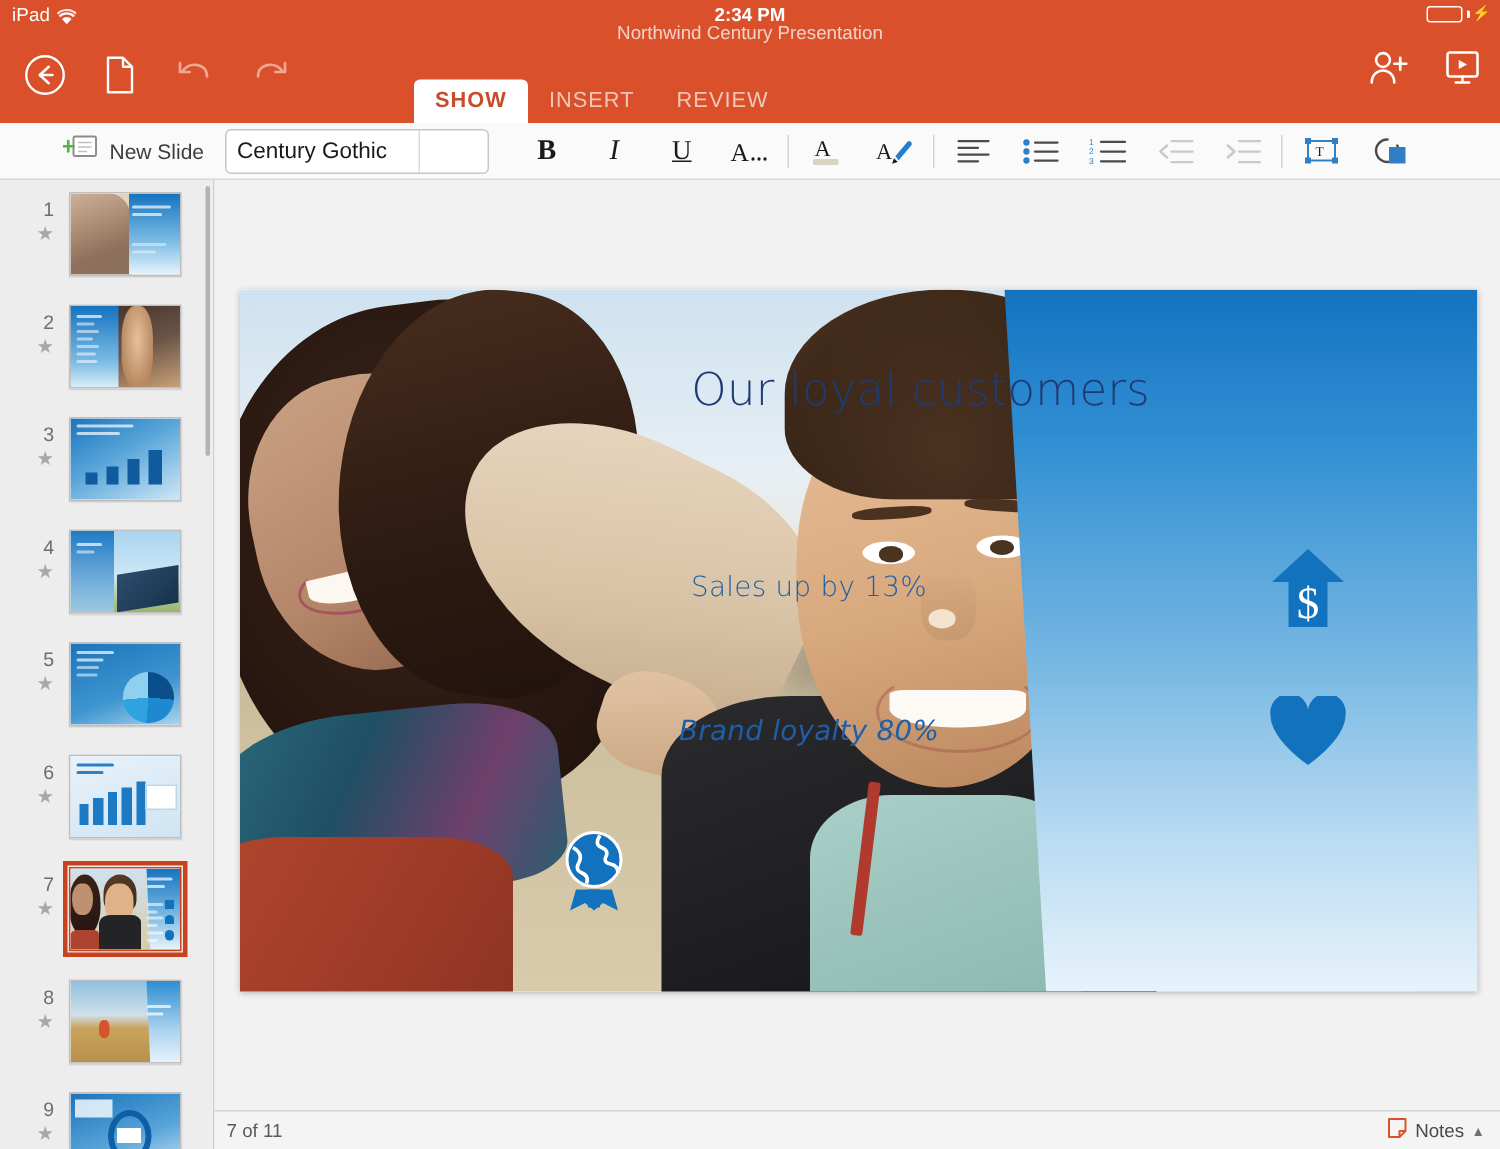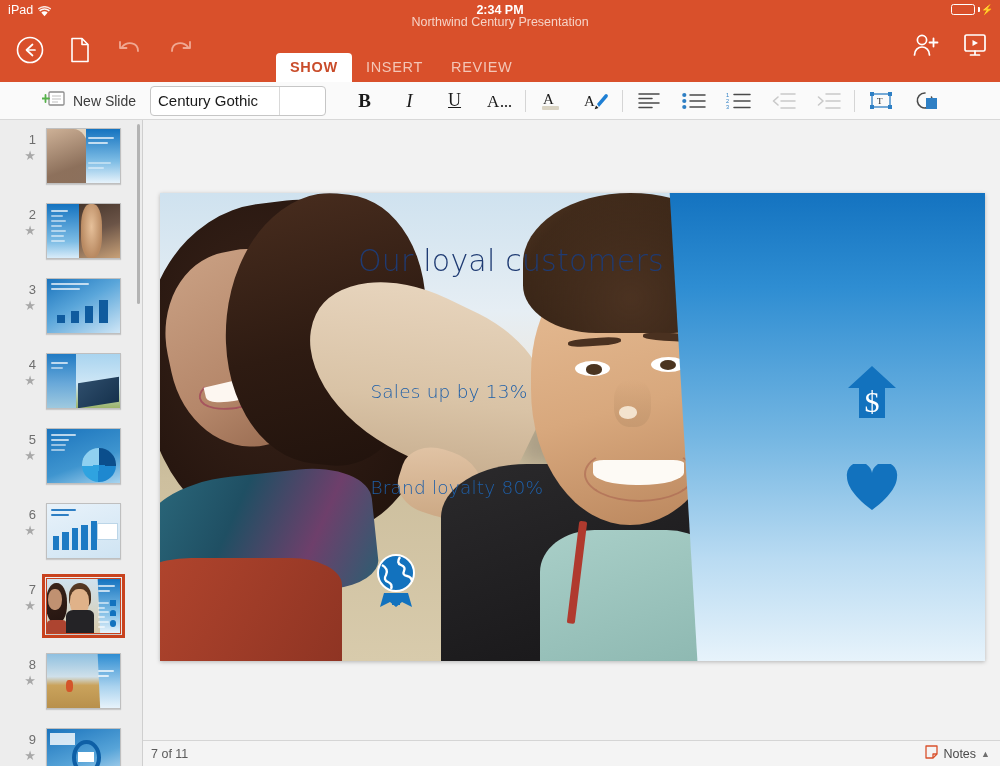--- a/index.html
+++ b/index.html
@@ -94,21 +94,21 @@
     background:#B3B3B3; border-radius:2px;
   }
 
   
   .editor {
     position:absolute; left:143px; top:120px; right:0; bottom:26px;
     background:#F2F2F2;
   }
   .slide {
     position:absolute; left:17px; top:73px; width:825px; height:468px;
-    background:#fff; box-shadow:0 1px 4px rgba(0,0,0,.25); overflow:hidden;
+    background:#fff; box-shadow:0 1px 4px rgba(0,0,0,.25); overflow:hidden;text-align:center;
   }
   
   .photo { position:absolute; inset:0; overflow:hidden; }
   .sky { position:absolute; left:0; top:0; width:100%; height:46%;
          background:linear-gradient(180deg,#cfe2ef 0%,#e6eef4 55%,#efe6d8 100%); }
   .ground { position:absolute; left:0; top:44%; width:100%; height:56%;
             background:linear-gradient(180deg,#bcae8f 0%,#cdbf9e 30%,#d8cbac 100%); }
   .greenery { position:absolute; left:48%; top:40%; width:52%; height:18%;
             background:linear-gradient(180deg,#9fae72 0%,#879a5c 100%); filter:blur(9px); opacity:.85;}
   .carblur { position:absolute; left:60%; top:30%; width:34%; height:22%;
@@ -191,21 +191,21 @@
   .stat {
     position:absolute; left:25.5%; width:64%;
     display:flex; align-items:center; justify-content:space-between;
   }
   .stat .txt {
     color:#1E5FA8; font-size:18.5px; line-height:1.25; letter-spacing:.2px;
     font-family:"DejaVu Sans", sans-serif; font-weight:300; width:64%;
   }
   .stat .ico { width:52px; height:56px; display:flex; align-items:center; justify-content:center; }
   .stat1 { top:36.5%; }
-  .stat2 { top:57%; }
+  .stat2 { top:57%;font-style:italic; }
   .stat3 { top:77%; }
 
   
   .bottombar {
     position:absolute; left:143px; right:0; bottom:0; height:26px;
     background:#F4F4F4; border-top:1px solid #D5D5D5;
     display:flex; align-items:center; justify-content:space-between;
     padding:0 10px 0 8px;
   }
   .bb-count { font-size:12.5px; color:#5B5B5B; }

